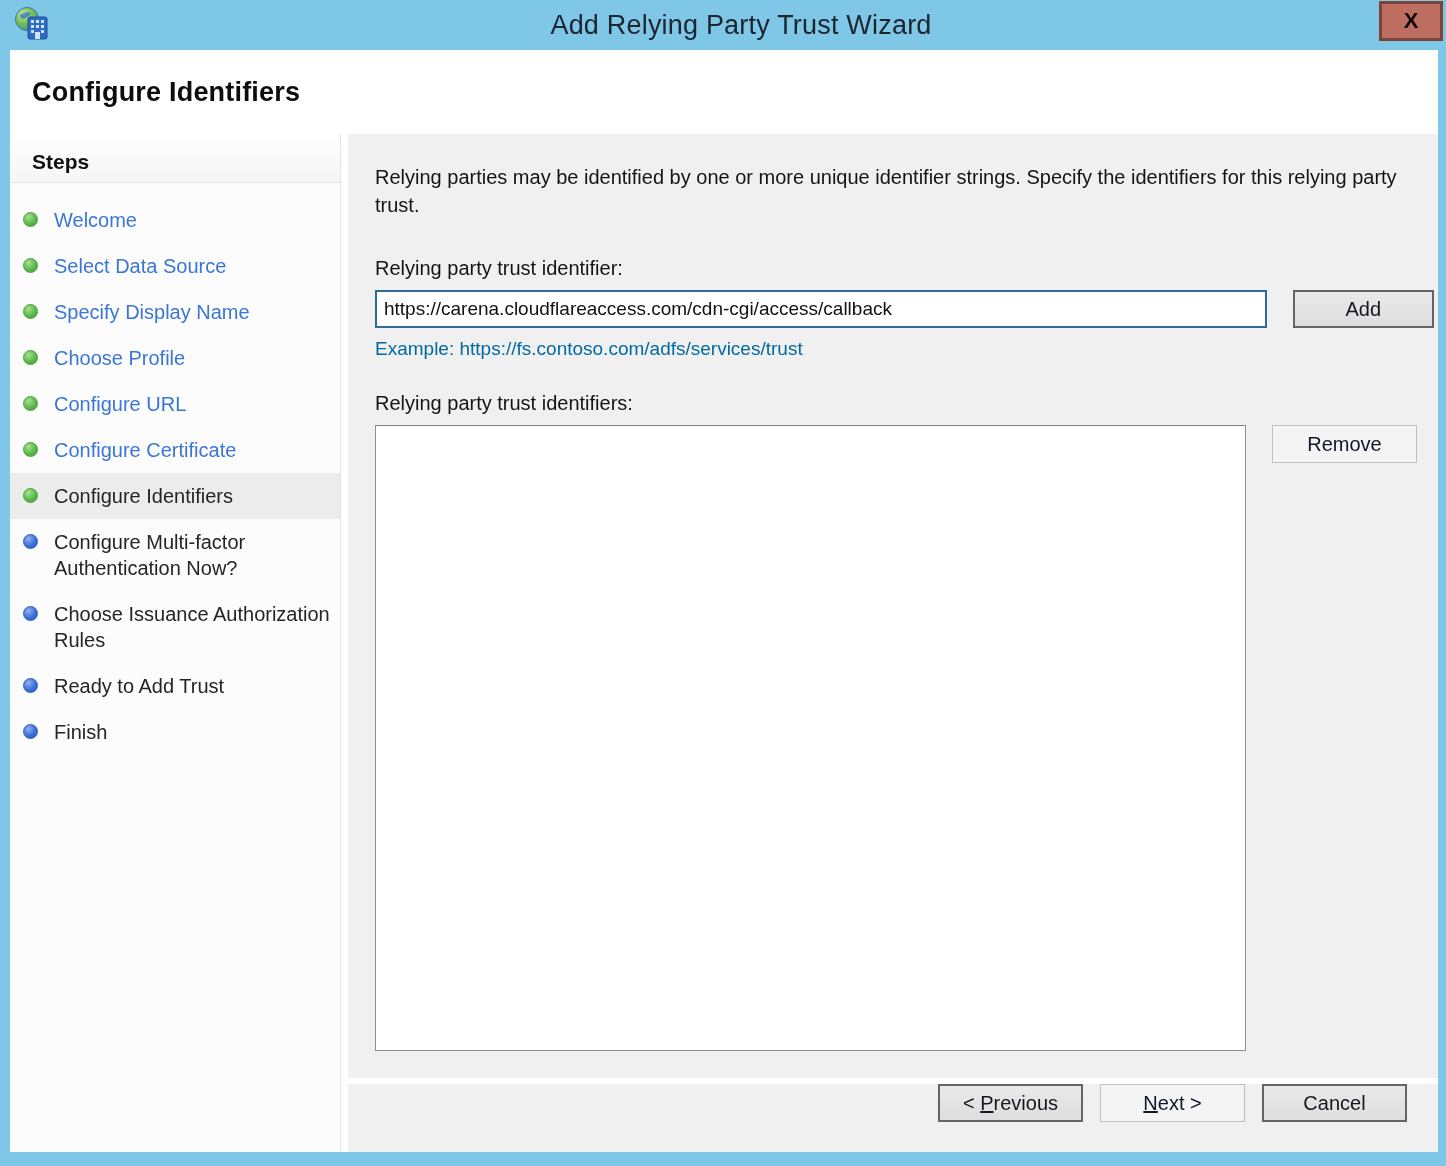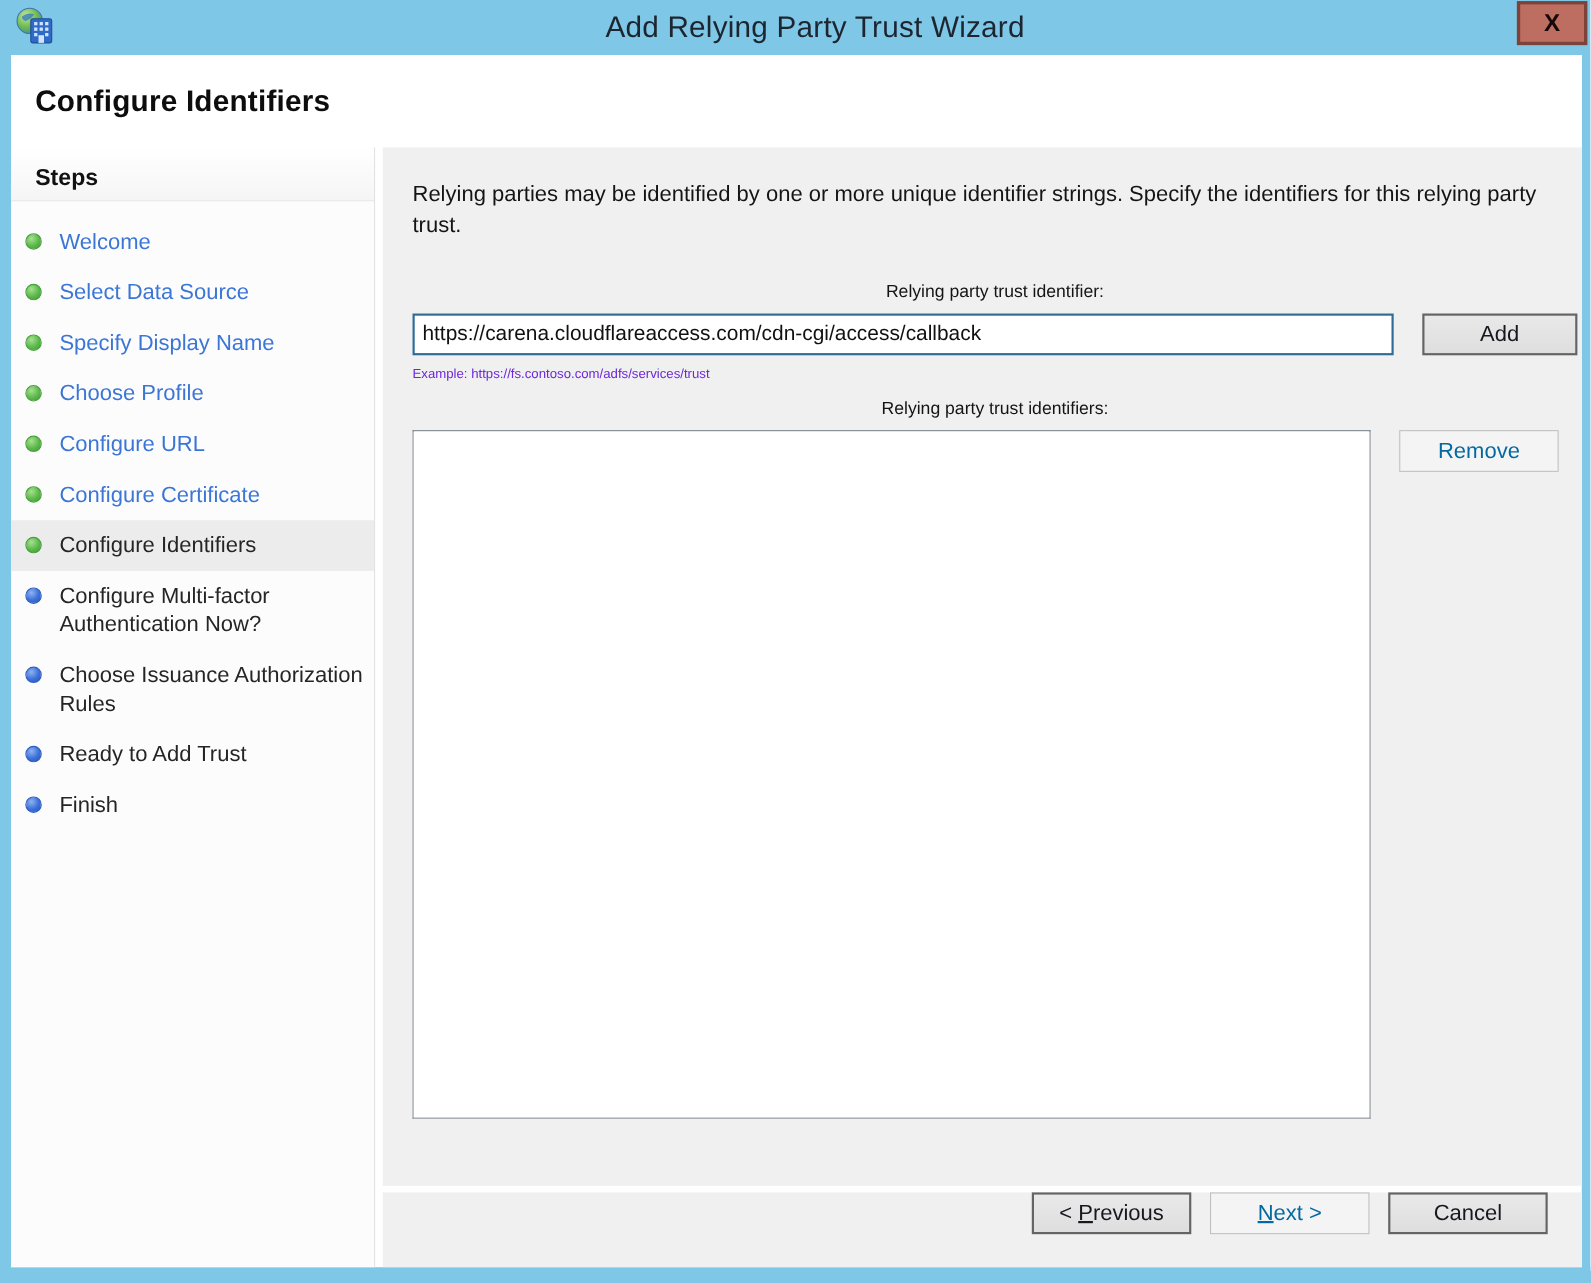--- a/index.html
+++ b/index.html
@@ -77,41 +77,41 @@
   .step.done span.lbl { color: #3b76d6; cursor: pointer; }
   .step.current { background: #ececec; }
   .step.current span.lbl, .step.upcoming span.lbl { color: #252525; }
 
   
   .main {
     position: absolute; left: 348px; top: 134px; width: 1090px; height: 944px;
     background: #f0f0f0; padding: 29px 4px 0 27px;
   }
   .desc { font-size: 20px; line-height: 28px; color: #141414; width: 1025px; margin-bottom: 38px; }
-  .field-label { font-size: 16px; color: #141414; margin-bottom: 10px; text-align: center; }
+  .field-label { font-size: 20px; color: #141414; margin-bottom: 10px; }
   .row { display: flex; align-items: flex-start; gap: 26px; }
   .id-input {
     width: 915px; height: 38px;
     border: 2px solid #2e6b96; background: #ffffff;
     font-family: "Liberation Sans", sans-serif;
     font-size: 19px; color: #111; padding: 0 7px;
     caret-color: #000; outline: none;
   }
   .btn {
     width: 145px; height: 38px;
     font-family: "Liberation Sans", sans-serif;
     font-size: 20px; color: #17171f;
     background: linear-gradient(#e9e9e9, #dedede);
     border: 2px solid #646464;
     cursor: pointer;
   }
   .btn:disabled {
-    background: #f4f4f4; border: 1px solid #c0c0c0; color: #0369a1; cursor: default;
-  }
-  .example { font-size: 12px; color: #6d28d9; margin: 10px 0 16px; }
+    background: #f4f4f4; border: 1px solid #c0c0c0; color: #0f172a; cursor: default;
+  }
+  .example { font-size: 19px; color: #0369a1; margin: 10px 0 32px; }
   .listbox {
     width: 871px; height: 626px;
     background: #ffffff; border: 1px solid #8a9097;
     border-top-color: #7d848b;
   }
 
   
   .footer {
     position: absolute; left: 348px; top: 1084px; width: 1090px; height: 68px;
     background: #f0f0f0;

